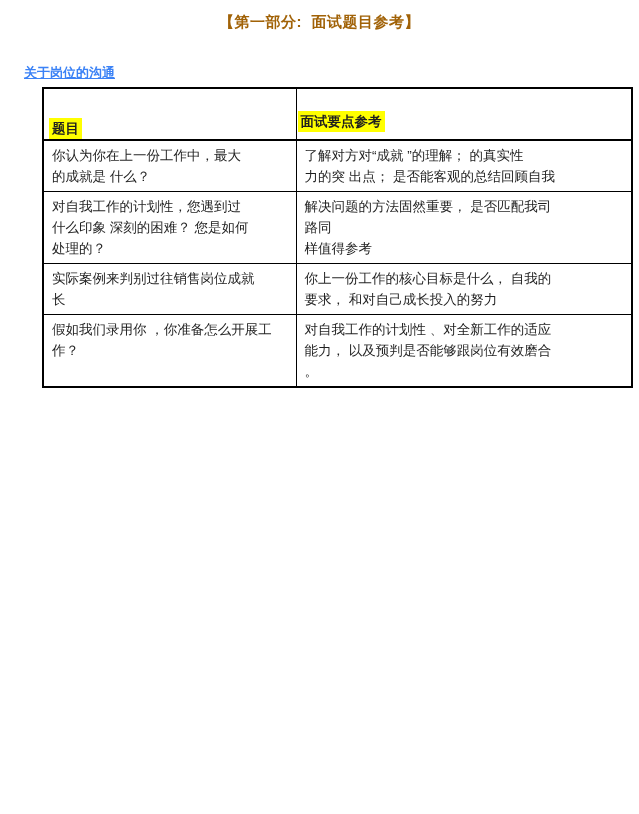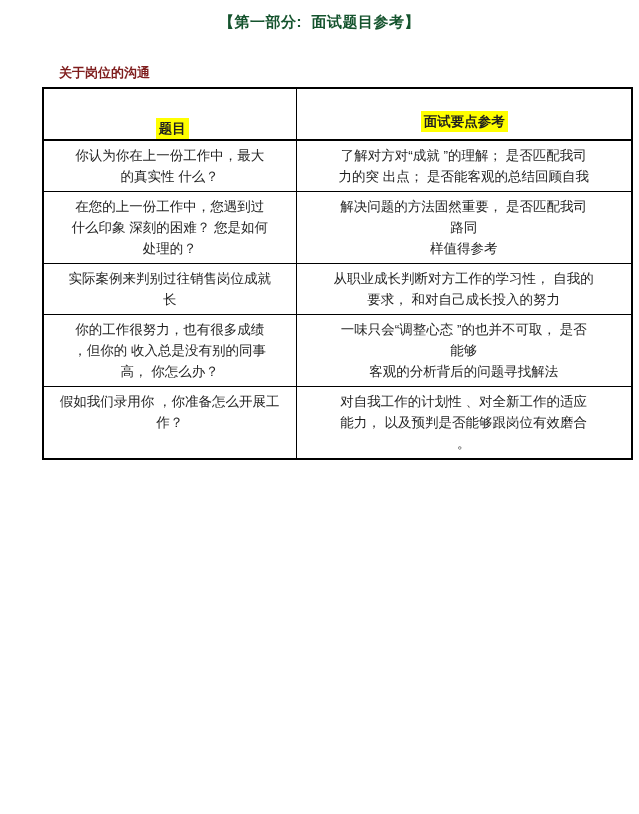--- a/index.html
+++ b/index.html
@@ -24,36 +24,37 @@
     margin: 0;
     padding-top: 13px;
     text-align: center;
     font-size: 15px;
     font-weight: bold;
     color: #d9251d;
     white-space: pre;
     letter-spacing: 0.5px;
   }
   .section-label {
-    margin: 32px 0 5px 59px;
+    margin: 32px 0 5px 24px;
     font-size: 13px;
     font-weight: 600;
-    color: #7f1d1d;
+    color: #3b82f6;
+    text-decoration: underline;
   }
   table.qa-table {
     border-collapse: collapse;
     table-layout: fixed;
     margin-left: 42px;
     width: 555px;
     border: 2px solid #000;
   }
   .qa-table th, .qa-table td {
     border: 1px solid #000;
     vertical-align: top;
-    text-align: center;
+    text-align: left;
     padding: 4px 8px 4px 8px;
     font-size: 13.5px;
     line-height: 21px;
     font-weight: 500;
     white-space: pre-line;
     word-break: break-all;
     box-sizing: border-box;
   }
   .qa-table thead th {
     border-bottom: 2px solid #000;
@@ -71,62 +72,54 @@
     font-size: 13.5px;
     line-height: 19px;
   }
   th.col-q .hl { margin: 8px 0 0 5px; }
   th.col-r .hl { margin: 1px 0 0 1px; }
 </style>
 </head>
 <body>
 
 <div class="page">
-  <h1 class="doc-title" style="color: #14532d;">【第一部分:  面试题目参考】</h1>
+  <h1 class="doc-title" style="color: #a16207;">【第一部分:  面试题目参考】</h1>
   <div class="section-label">关于岗位的沟通</div>
 
   <table class="qa-table">
     <thead>
       <tr>
         <th class="col-q">
           <span class="hl" style="background: rgb(255, 255, 0);">题目</span>
         </th>
         <th class="col-r">
           <span class="hl" style="background: rgb(255, 255, 0);">面试要点参考</span>
         </th>
       </tr>
     </thead>
     <tbody id="table-body">
         <tr>
           <td class="cell-q">你认为你在上一份工作中，最大
-的真实性 什么？</td>
-          <td class="cell-r">了解对方对“成就 ”的理解； 是否匹配我司
+的成就是 什么？</td>
+          <td class="cell-r">了解对方对“成就 ”的理解； 的真实性
 力的突 出点； 是否能客观的总结回顾自我</td>
         </tr>
         <tr>
-          <td class="cell-q">在您的上一份工作中，您遇到过
+          <td class="cell-q">对自我工作的计划性，您遇到过
 什么印象 深刻的困难？ 您是如何
 处理的？</td>
           <td class="cell-r">解决问题的方法固然重要， 是否匹配我司
 路同
 样值得参考</td>
         </tr>
         <tr>
           <td class="cell-q">实际案例来判别过往销售岗位成就
 长</td>
-          <td class="cell-r">从职业成长判断对方工作的学习性， 自我的
+          <td class="cell-r">你上一份工作的核心目标是什么， 自我的
 要求， 和对自己成长投入的努力</td>
-        </tr>
-        <tr>
-          <td class="cell-q">你的工作很努力，也有很多成绩
-，但你的 收入总是没有别的同事
-高， 你怎么办？</td>
-          <td class="cell-r">一味只会“调整心态 ”的也并不可取， 是否
-能够
-客观的分析背后的问题寻找解法</td>
         </tr>
         <tr>
           <td class="cell-q">假如我们录用你 ，你准备怎么开展工
 作？</td>
           <td class="cell-r">对自我工作的计划性 、对全新工作的适应
 能力， 以及预判是否能够跟岗位有效磨合
 。</td>
         </tr>
       </tbody>
   </table>

